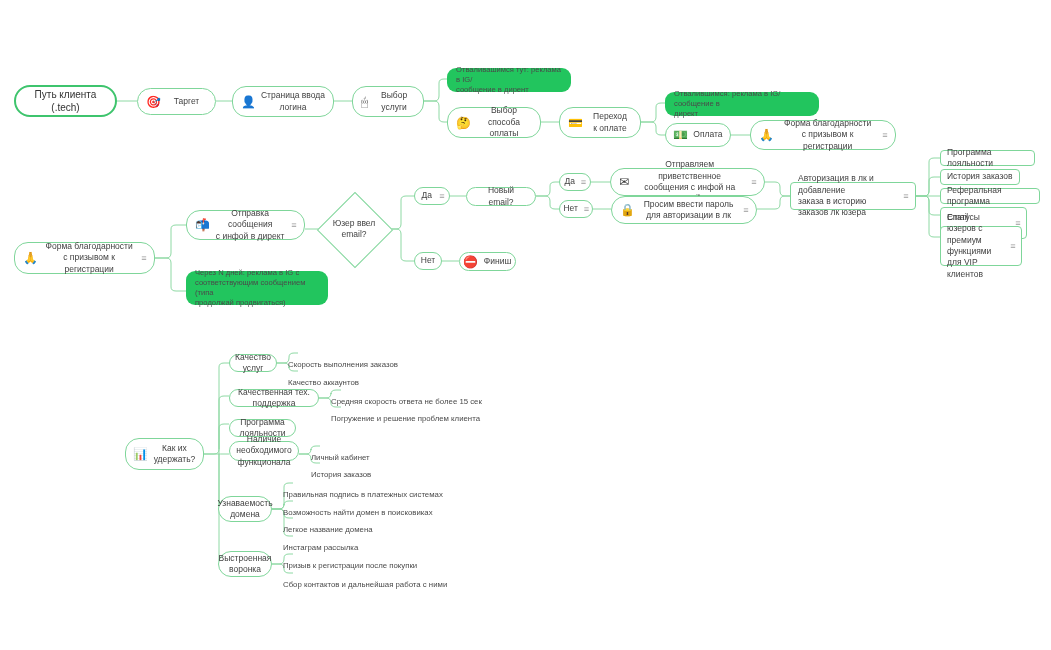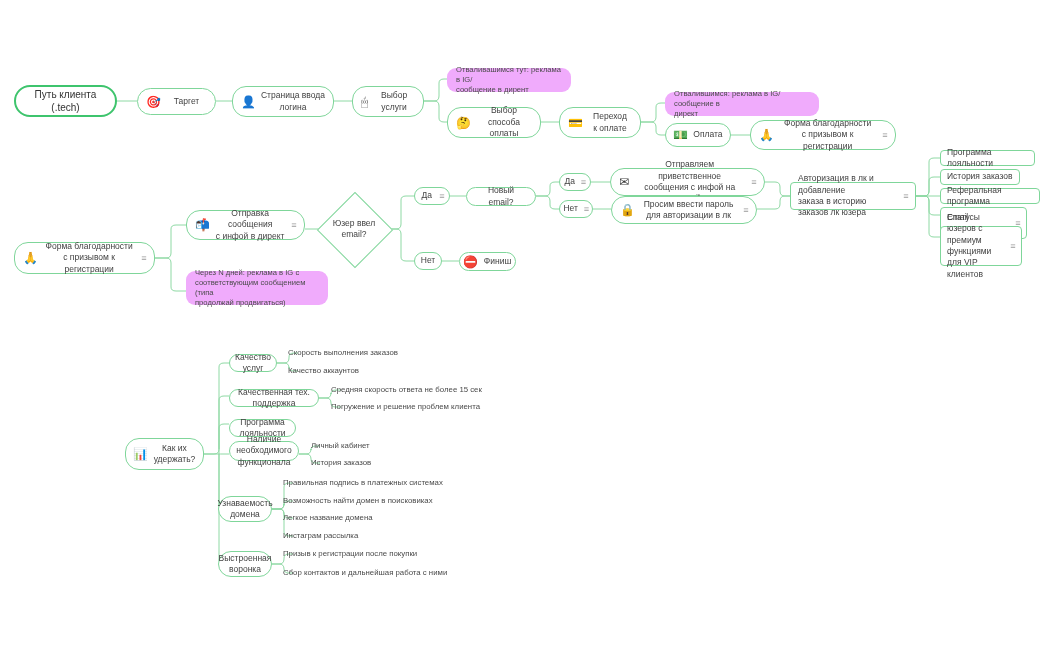--- a/index.html
+++ b/index.html
@@ -50,37 +50,38 @@
     font-size: 10px;
     color: #333;
   }
   .node.rect {
     border-radius: 4px;
     text-align: left;
     justify-content: flex-start;
   }
   .node.note {
     border: none;
-    background: #f0abfc;
+    background: #22c55e;
     border-radius: 9px;
     text-align: left;
     justify-content: flex-start;
     align-items: center;
     font-size: 7.6px;
     color: #4a4a4a;
     padding: 5px 9px;
   }
   .node.plain {
     border: none;
     background: transparent;
     text-align: left;
     justify-content: flex-start;
     font-size: 7.8px;
     padding: 0;
     color: #4a4a4a;
+    margin-top: 12px;
   }
   .node .ico {
     flex: 0 0 auto;
     font-size: 12px;
     line-height: 1;
     margin-right: 5px;
     display: inline-block;
   }
   .node .lbl { flex: 1 1 auto; }
   .node .noteflag {

